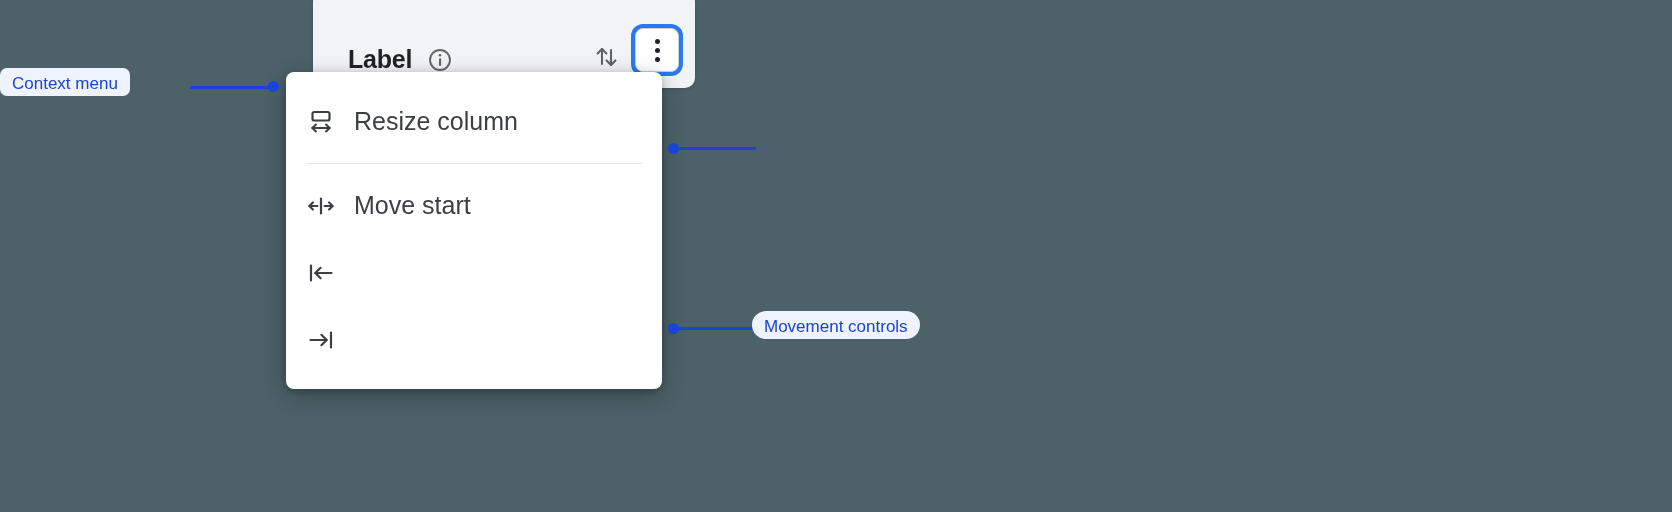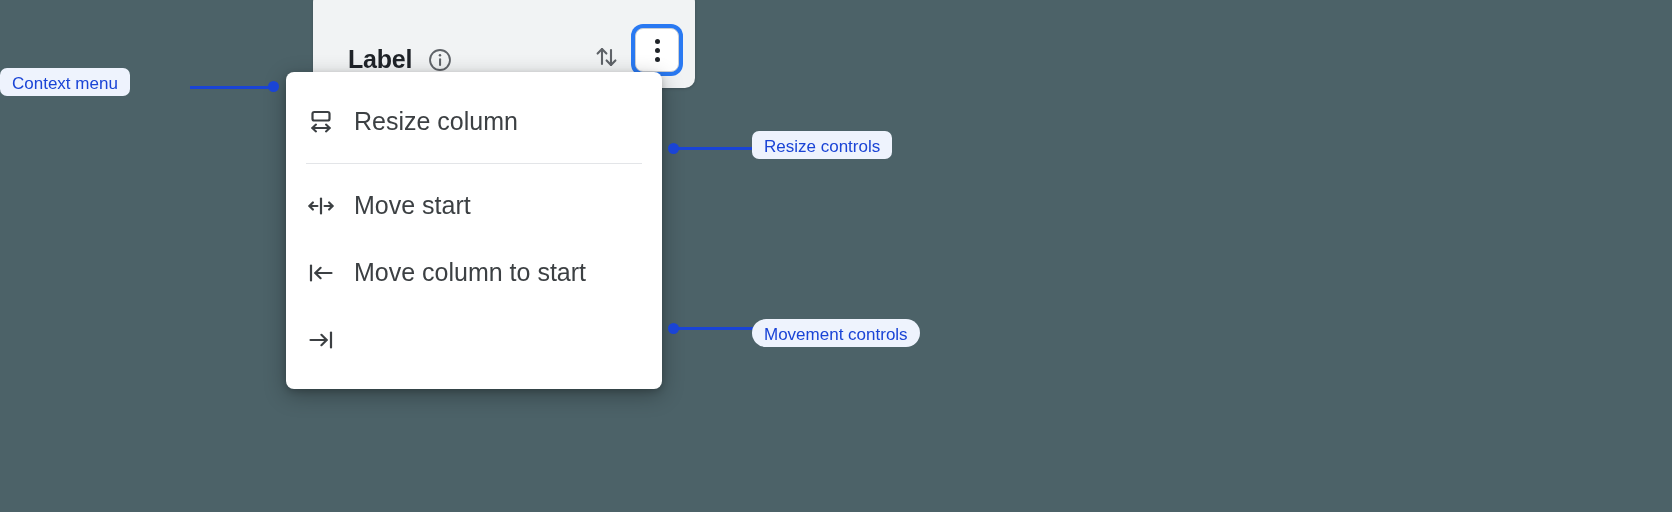--- a/index.html
+++ b/index.html
@@ -159,21 +159,21 @@
   .callout-context { left: 0px;   top: 68px; }
   .line-context    { left: 190px; top: 86px; width: 82px; }
   .dot-context     { left: 268px; top: 81px; }
 
   
   .callout-resize  { left: 752px; top: 131px; }
   .line-resize     { left: 676px; top: 147px; width: 80px; }
   .dot-resize      { left: 668px; top: 143px; }
 
   
-  .callout-movement{ left: 752px; top: 319px; border-radius: 15px; }
+  .callout-movement{ left: 752px; top: 311px; border-radius: 15px; }
   .line-movement   { left: 676px; top: 327px; width: 80px; }
   .dot-movement    { left: 668px; top: 323px; }
 </style>
 </head>
 <body>
 
 <div id="stage">
 
   <div class="header-card">
 
@@ -244,42 +244,40 @@
     <div class="menu-item">
       <span class="menu-icon">
         <svg width="30" height="30" viewBox="0 0 30 30" fill="none">
           <g stroke="#3c4043" stroke-width="2.2" stroke-linecap="round" stroke-linejoin="round">
             <line x1="5" y1="7.5" x2="5" y2="22.5"></line>
             <line x1="25.5" y1="15" x2="9.5" y2="15"></line>
             <polyline points="14.6,9.8 9.3,15 14.6,20.2"></polyline>
           </g>
         </svg>
       </span>
-      <span class="menu-text">Move column to start</span>
     </div>
 
     <div class="menu-item">
       <span class="menu-icon">
         <svg width="30" height="30" viewBox="0 0 30 30" fill="none">
           <g stroke="#3c4043" stroke-width="2.2" stroke-linecap="round" stroke-linejoin="round">
             <line x1="25" y1="7.5" x2="25" y2="22.5"></line>
             <line x1="4.5" y1="15" x2="20.5" y2="15"></line>
             <polyline points="15.4,9.8 20.7,15 15.4,20.2"></polyline>
           </g>
         </svg>
       </span>
     </div>
 
   </div>
 
   <div class="callout callout-context">Context menu</div>
   <div class="conn-line line-context"></div>
   <div class="conn-dot dot-context"></div>
 
-  <div class="callout callout-resize">Resize controls</div>
   <div class="conn-line line-resize"></div>
   <div class="conn-dot dot-resize"></div>
 
   <div class="callout callout-movement">Movement controls</div>
   <div class="conn-line line-movement"></div>
   <div class="conn-dot dot-movement"></div>
 
 </div>
 
 </body></html>

